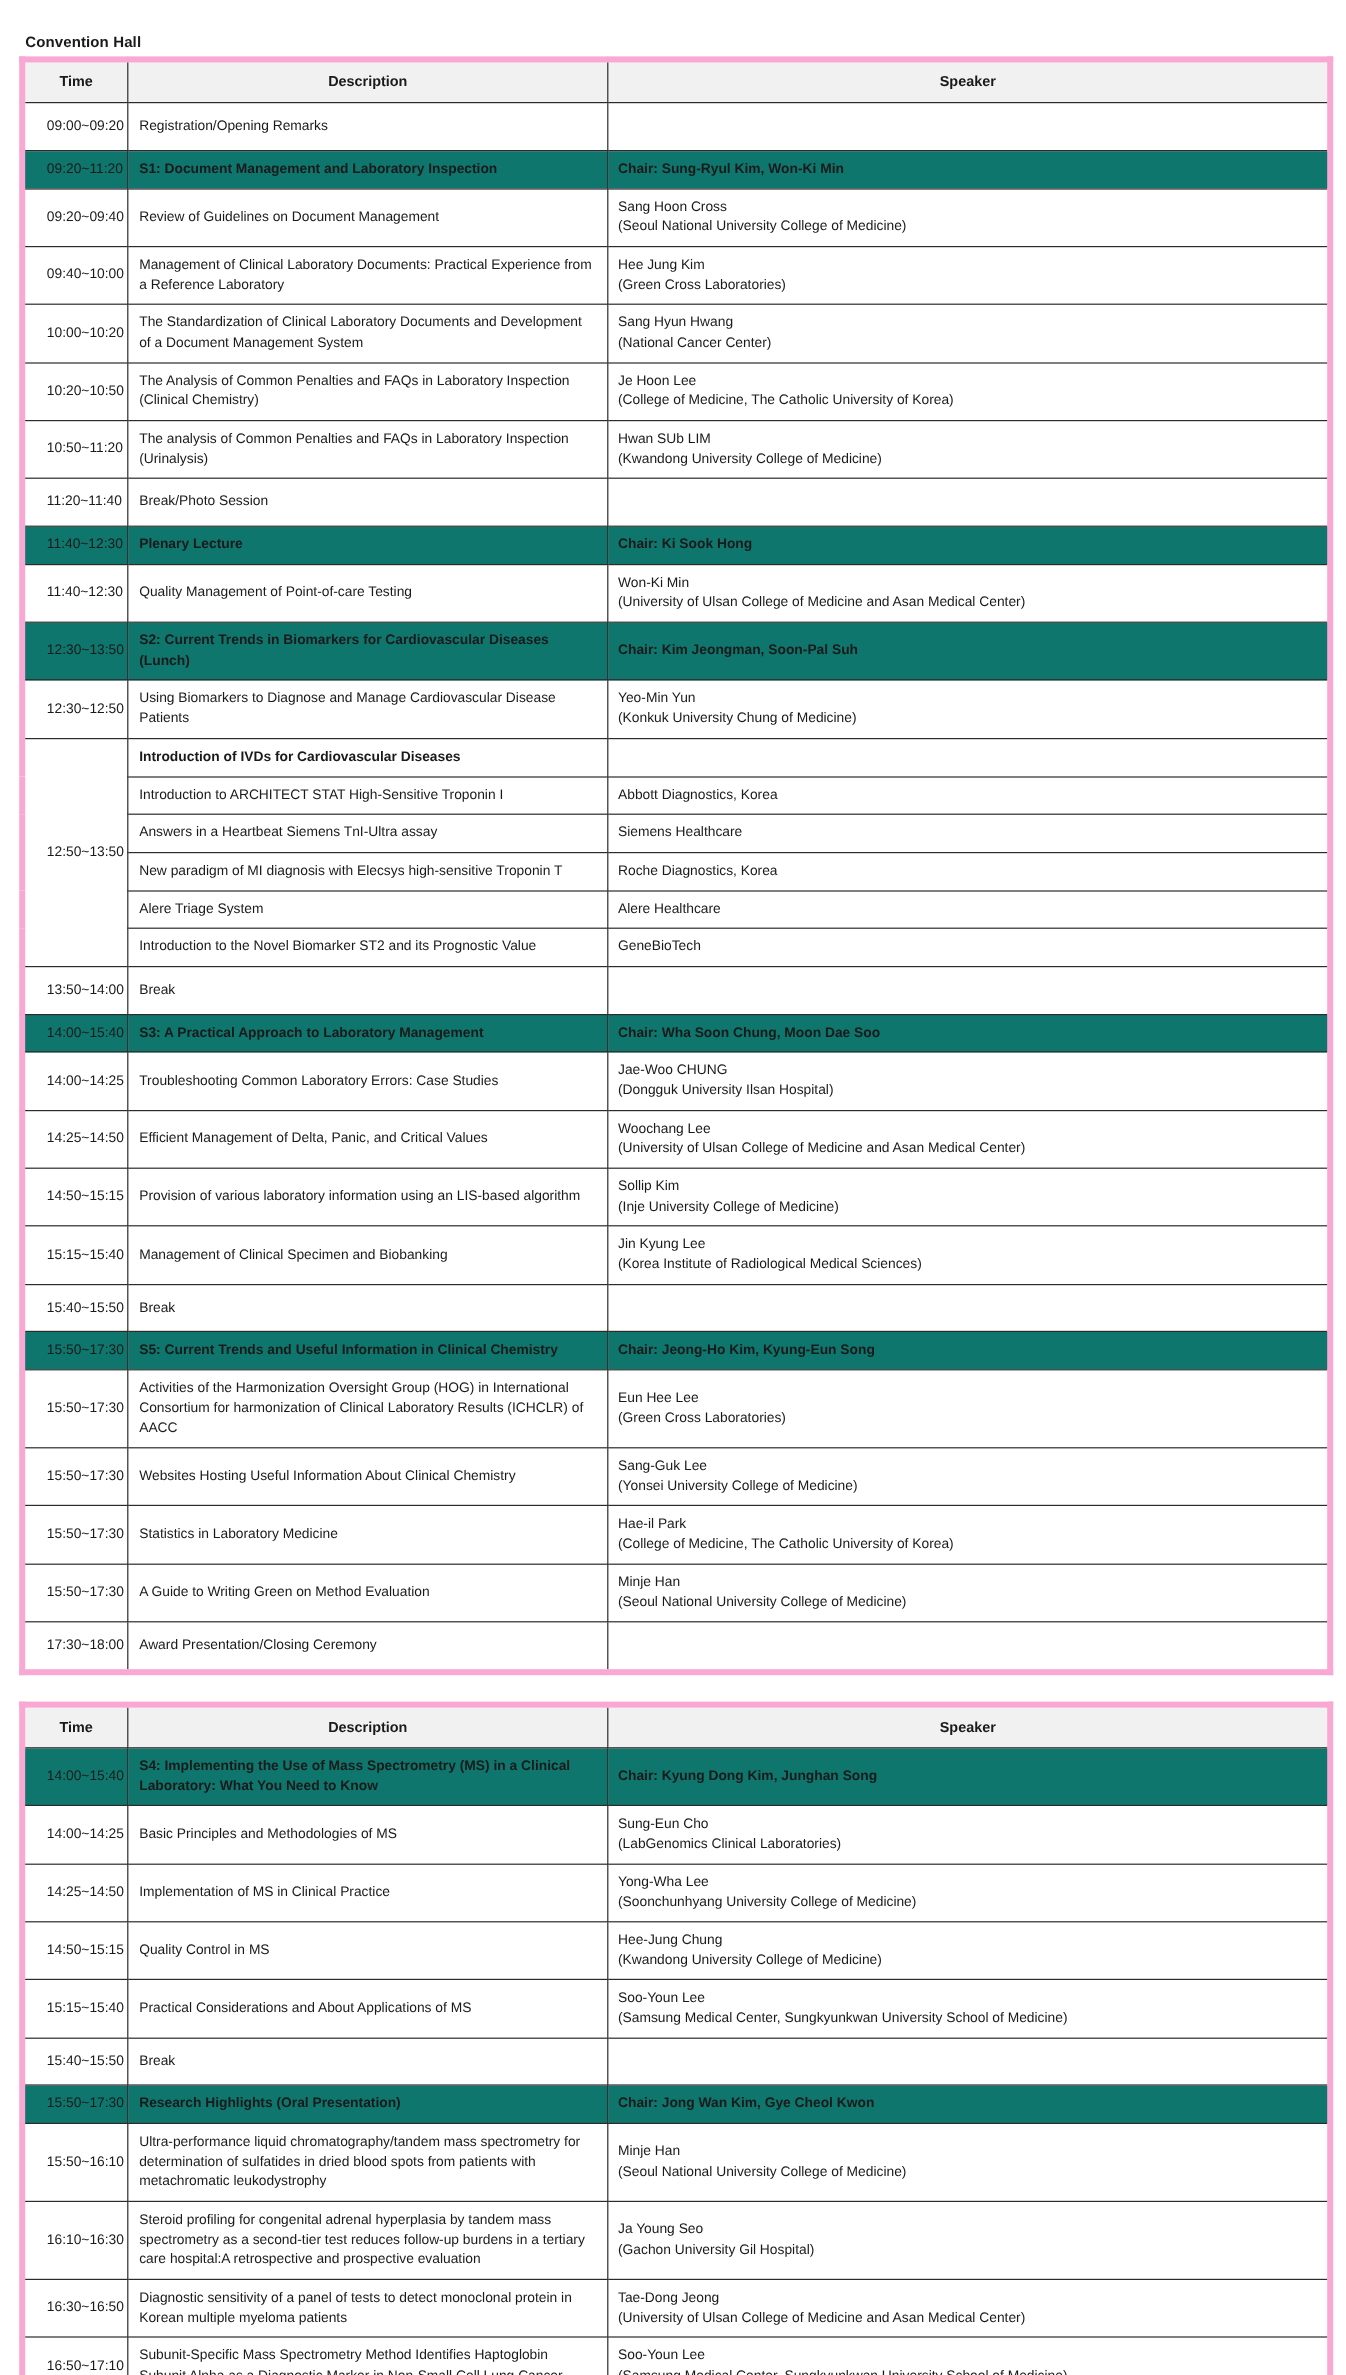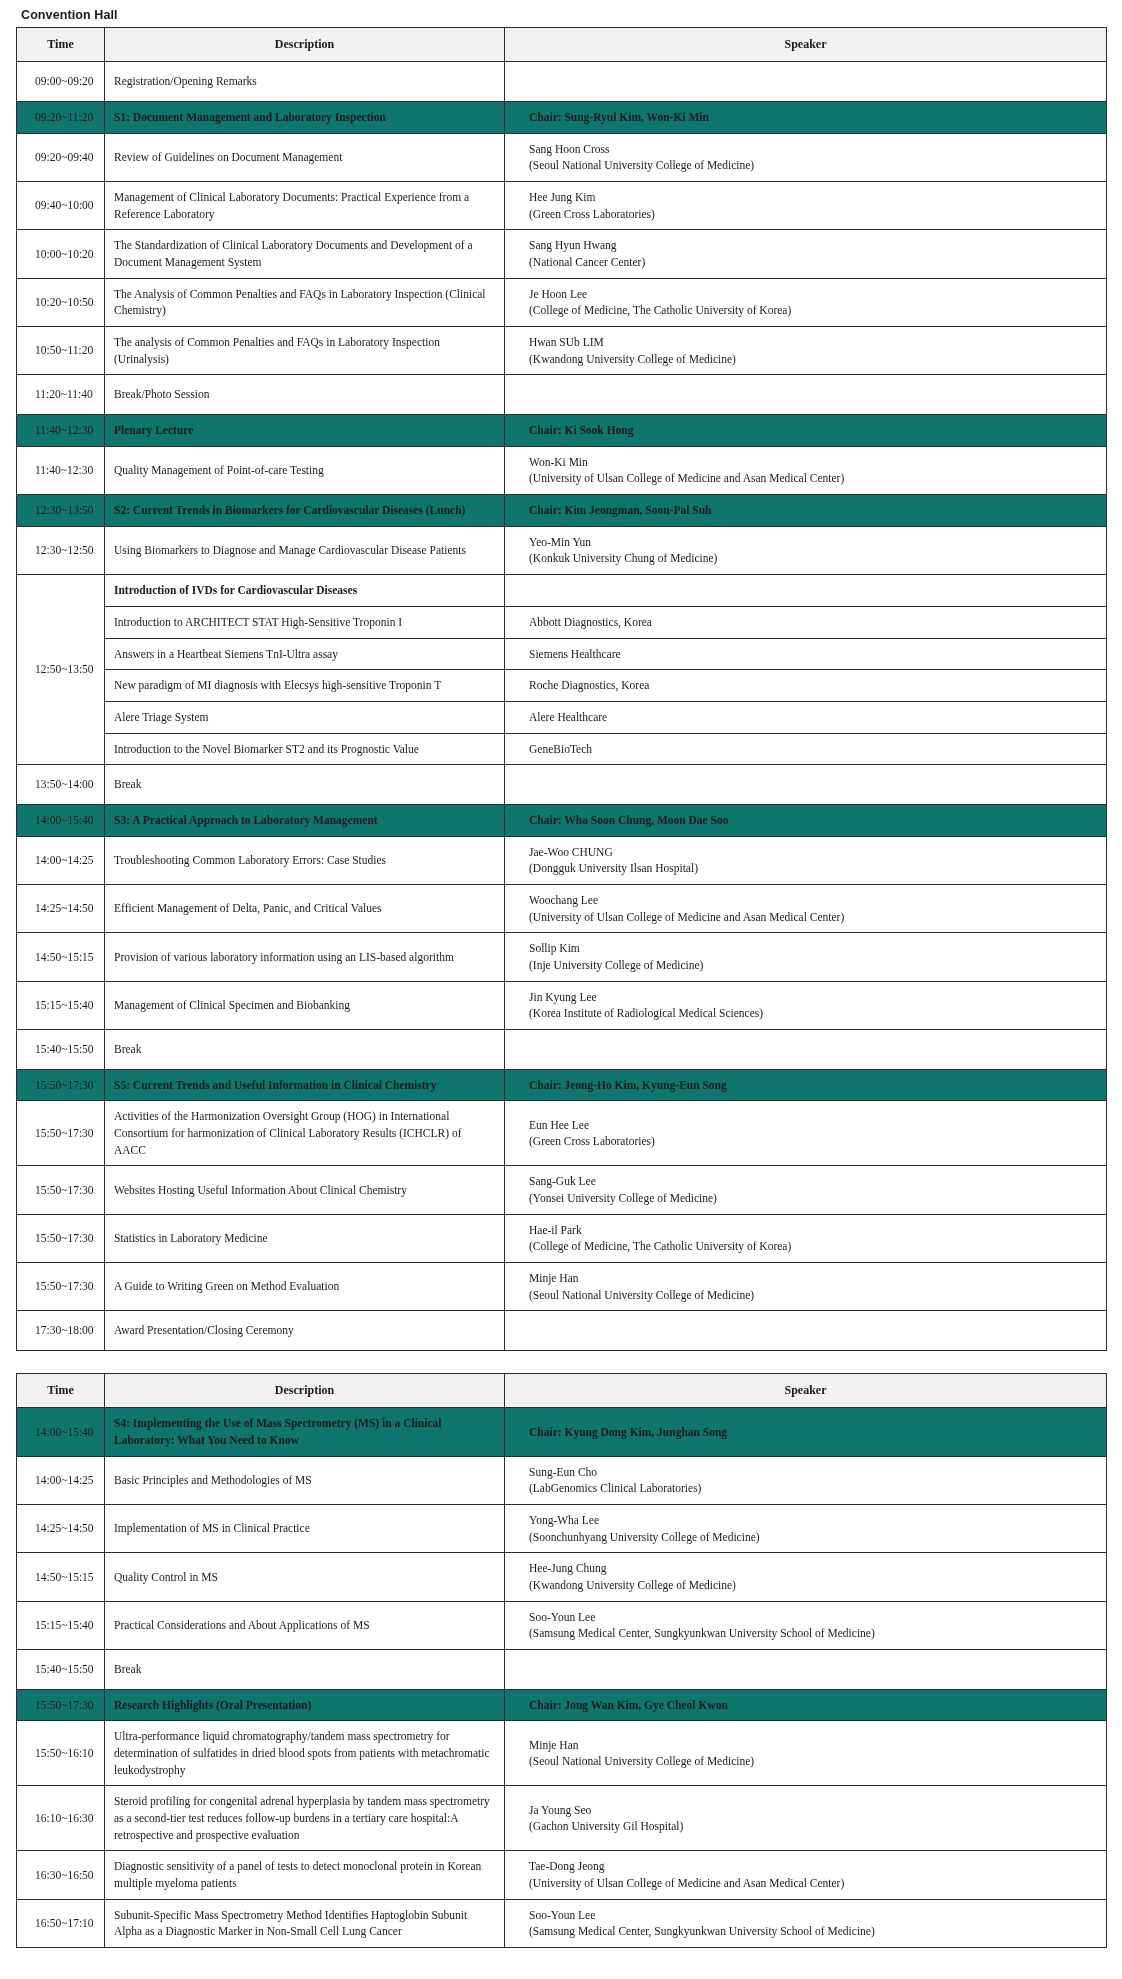--- a/index.html
+++ b/index.html
@@ -15,32 +15,31 @@
   }
   .page {
     width: 1122px;
     box-sizing: border-box;
     padding: 8px 16px 18px 16px;
   }
   .hall-title {
     font-size: 12.5px;
     font-weight: bold;
     color: #1a1a1a;
-    margin: 0 0 5px 5px;
+    margin: 20px 0 5px 5px;
     letter-spacing: 0.1px;
   }
   .spacer-between {
     height: 22px;
   }
   table.sched {
     width: 1090px;
     border-collapse: collapse;
     table-layout: fixed;
-    border: 1px solid #f9a8d4;
-    font-family: Liberation Serif, serif;
+    border: 5px solid #f9a8d4;
   }
   table.sched col.c-time  { width: 88px; }
   table.sched col.c-desc  { width: 400px; }
   table.sched col.c-spk   { width: 602px; }
   table.sched th,
   table.sched td {
     border: 1px solid #2b2b2b;
     vertical-align: middle;
     font-size: 11.5px;
     line-height: 1.45;
@@ -55,21 +54,21 @@
   td.time {
     text-align: center;
     padding: 7px 18px;
     white-space: nowrap;
     font-size: 11px;
   }
   td.desc {
     padding: 7px 9px;
   }
   td.spk {
-    padding: 7px 24px;
+    padding: 7px 8px;
   }
   tr.session > td {
     background: #0f766e;
     font-weight: bold;
   }
   tr.session td.time {
     font-weight: normal;
   }
   td.subhead {
     font-weight: bold;

